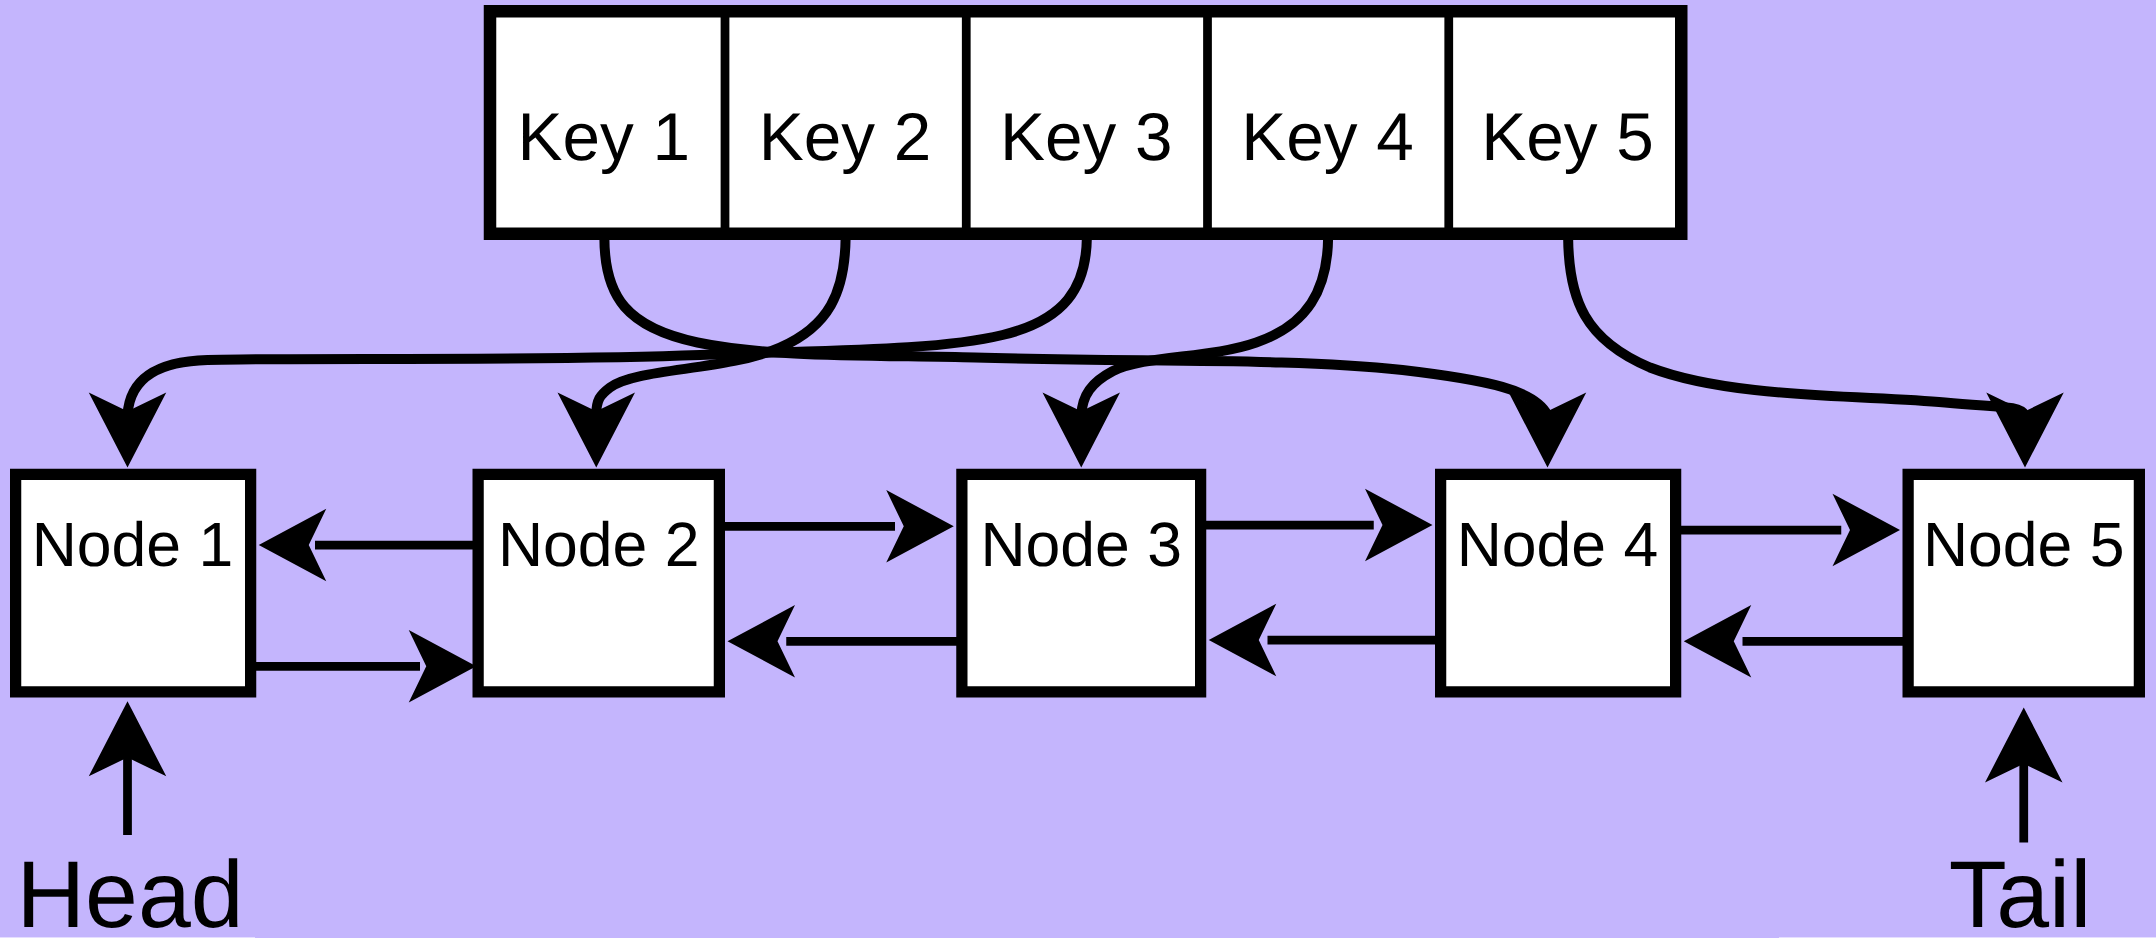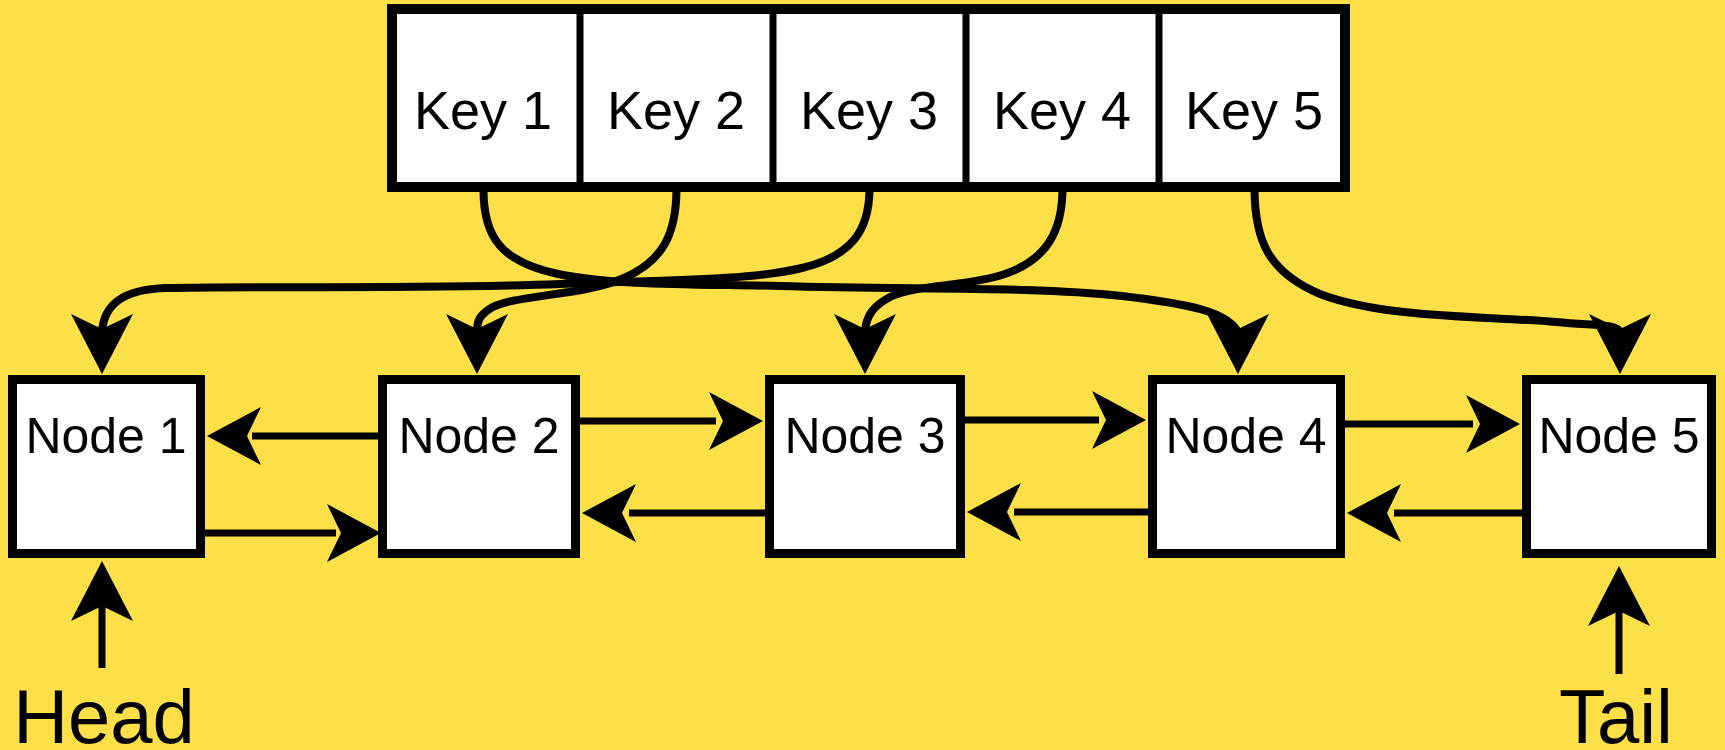--- a/index.html
+++ b/index.html
@@ -4,21 +4,21 @@
 <style>
   html, body {
     margin: 0;
     padding: 0;
     background: #ffffff;
   }
   .stage {
     position: relative;
     width: 1725px;
     height: 750px;
-    background: #fde047;
+    background: #c4b5fd;
     overflow: hidden;
   }
   svg text {
     font-family: "Liberation Sans", "DejaVu Sans", sans-serif;
     fill: #000000;
   }
   .key-label  { font-size: 54px; }
   .node-label { font-size: 50px; }
   .ptr-label  { font-size: 76px; }
   .box        { fill: #ffffff; stroke: #000000; }

